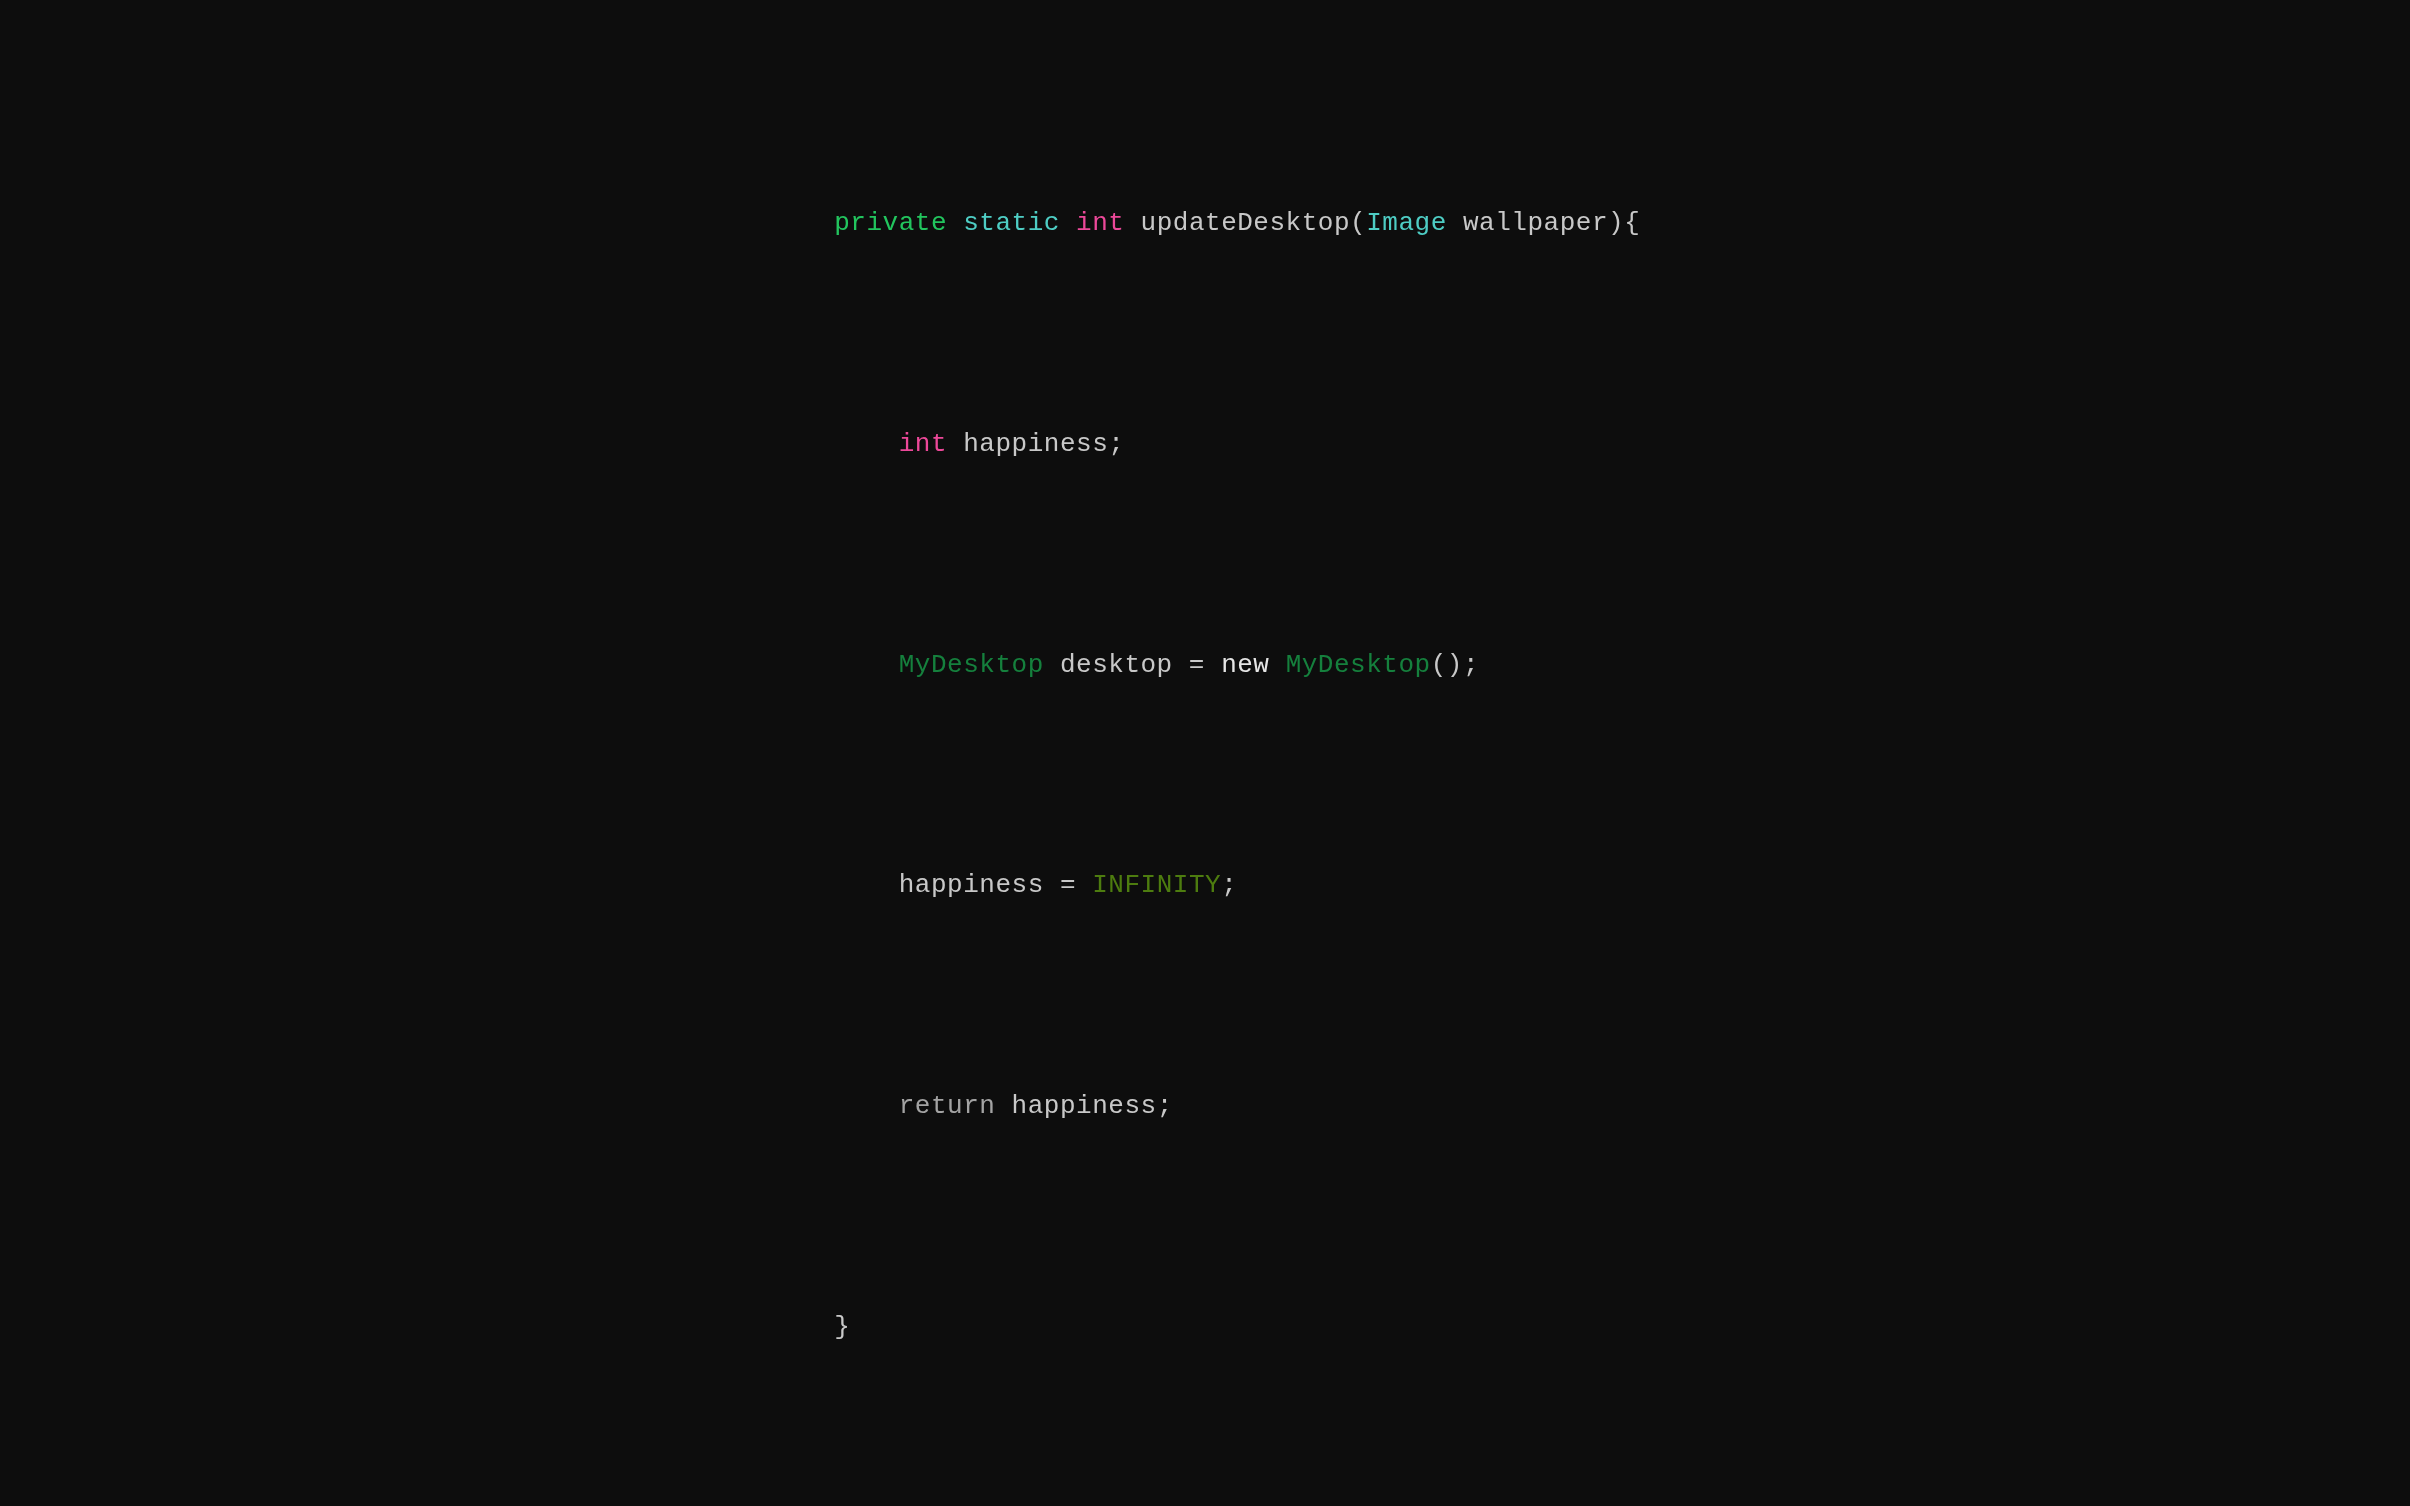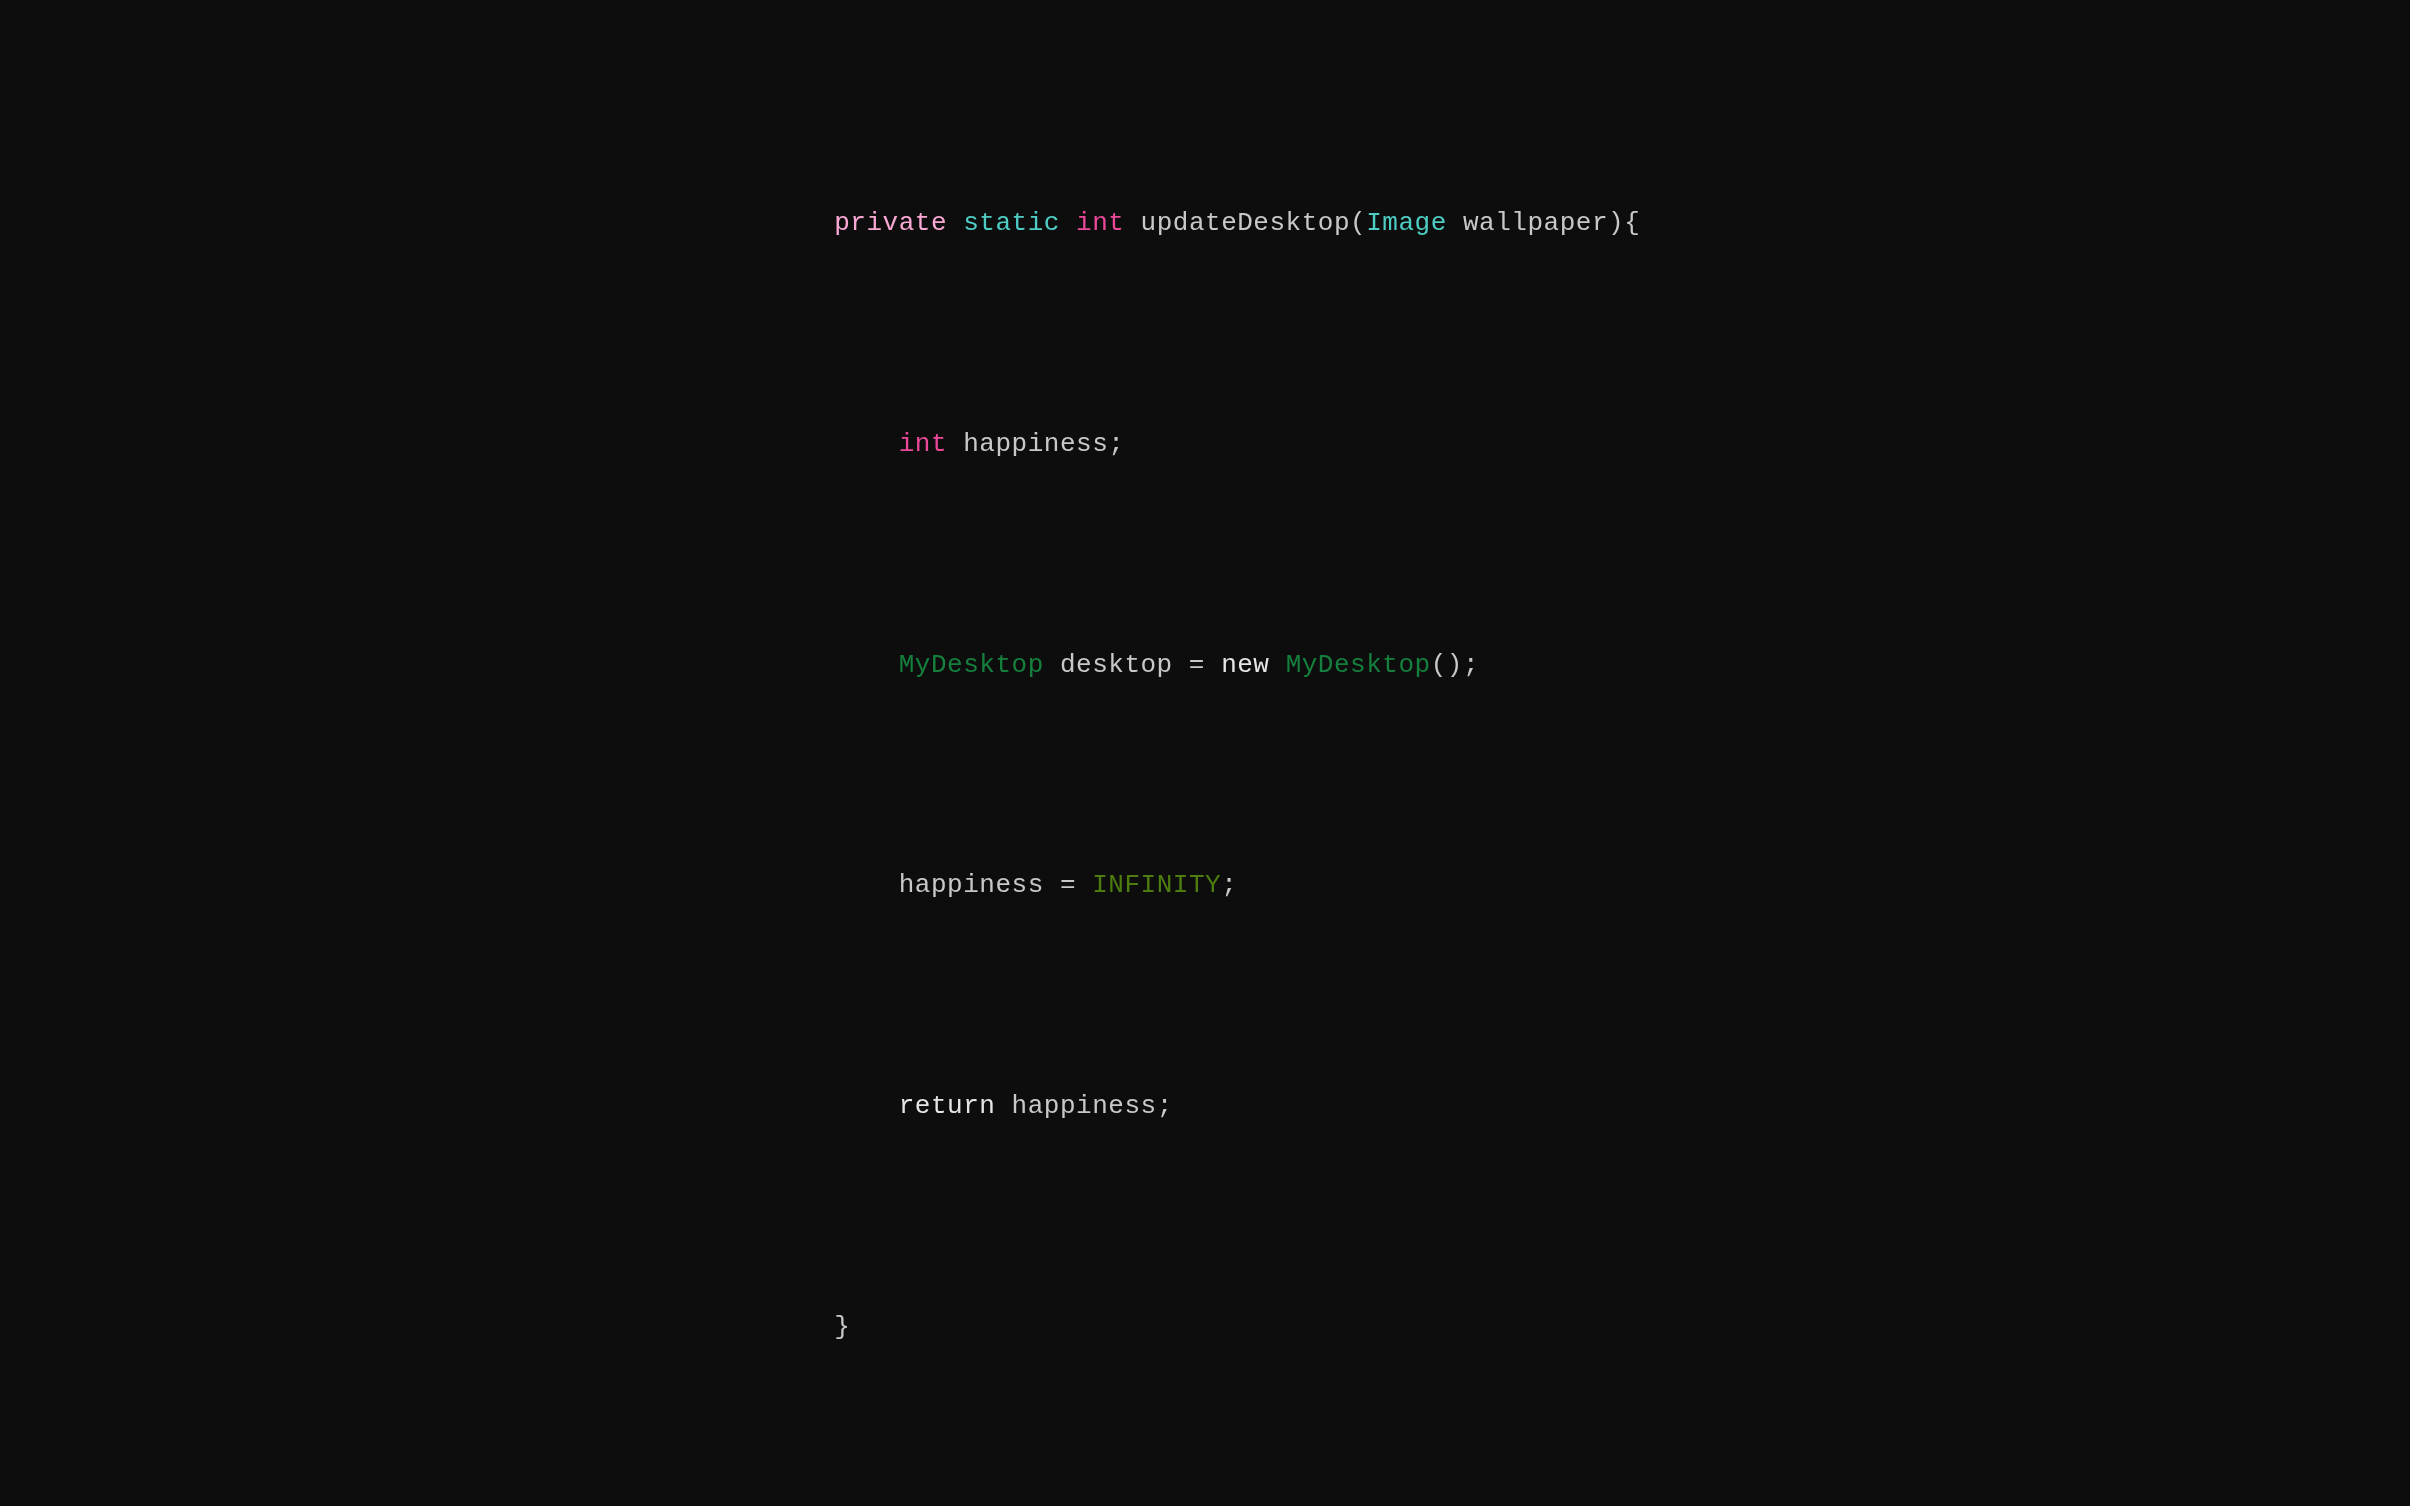--- a/index.html
+++ b/index.html
@@ -18,25 +18,25 @@
       font-family: 'Courier New', Courier, monospace;
     }
 
     .code-block {
       font-size: 26px;
       line-height: 1.7;
       letter-spacing: 0.02em;
       white-space: pre;
     }
 
-    .keyword-private { color: #f9a8d4; }
+    .keyword-private { color: #22c55e; }
     .keyword-static  { color: #4ecdc4; }
     .keyword-int     { color: #ec4899; }
     .keyword-new     { color: #e5e5e5; }
-    .keyword-return  { color: #e5e5e5; text-align: right; }
+    .keyword-return  { color: #a3a3a3; text-align: right; }
     .class-name      { color: #15803d; }
     .param-type      { color: #4ecdc4; }
     .constant        { color: #4d7c0f; }
     .default-text    { color: #c8c8c8; }
   </style>
 </head>
 <body>
 
 <div class="code-block">
   <div>

